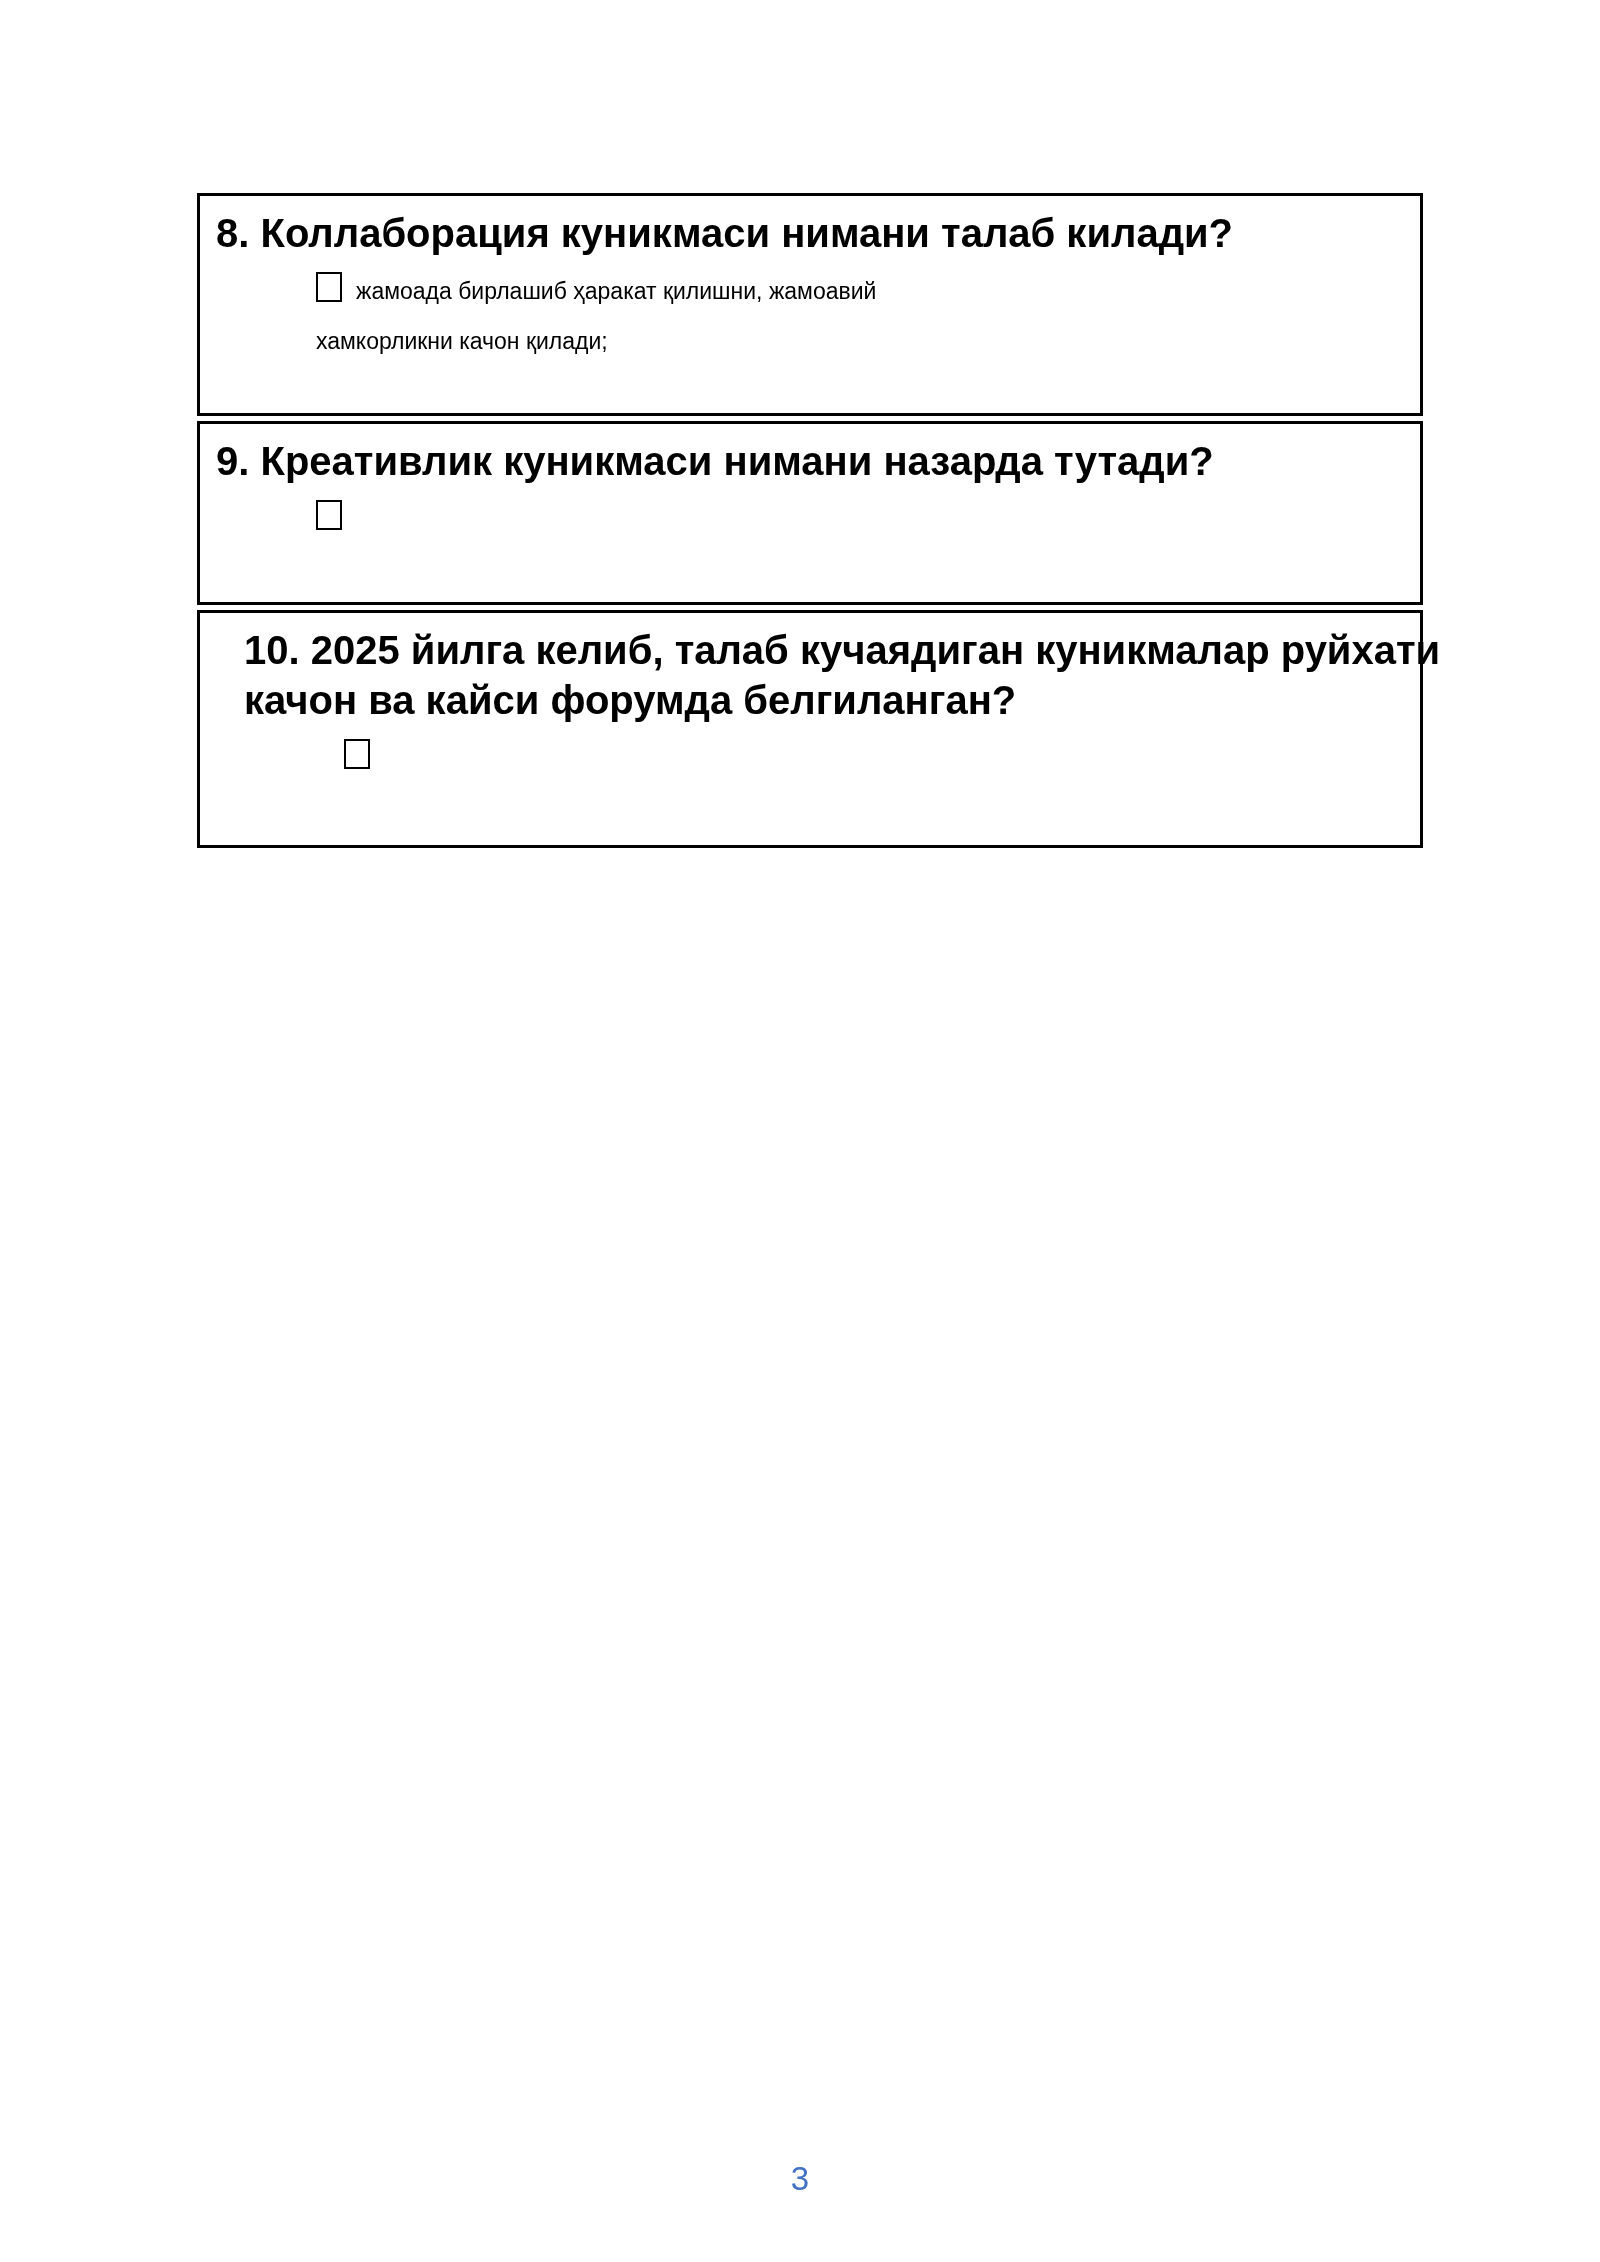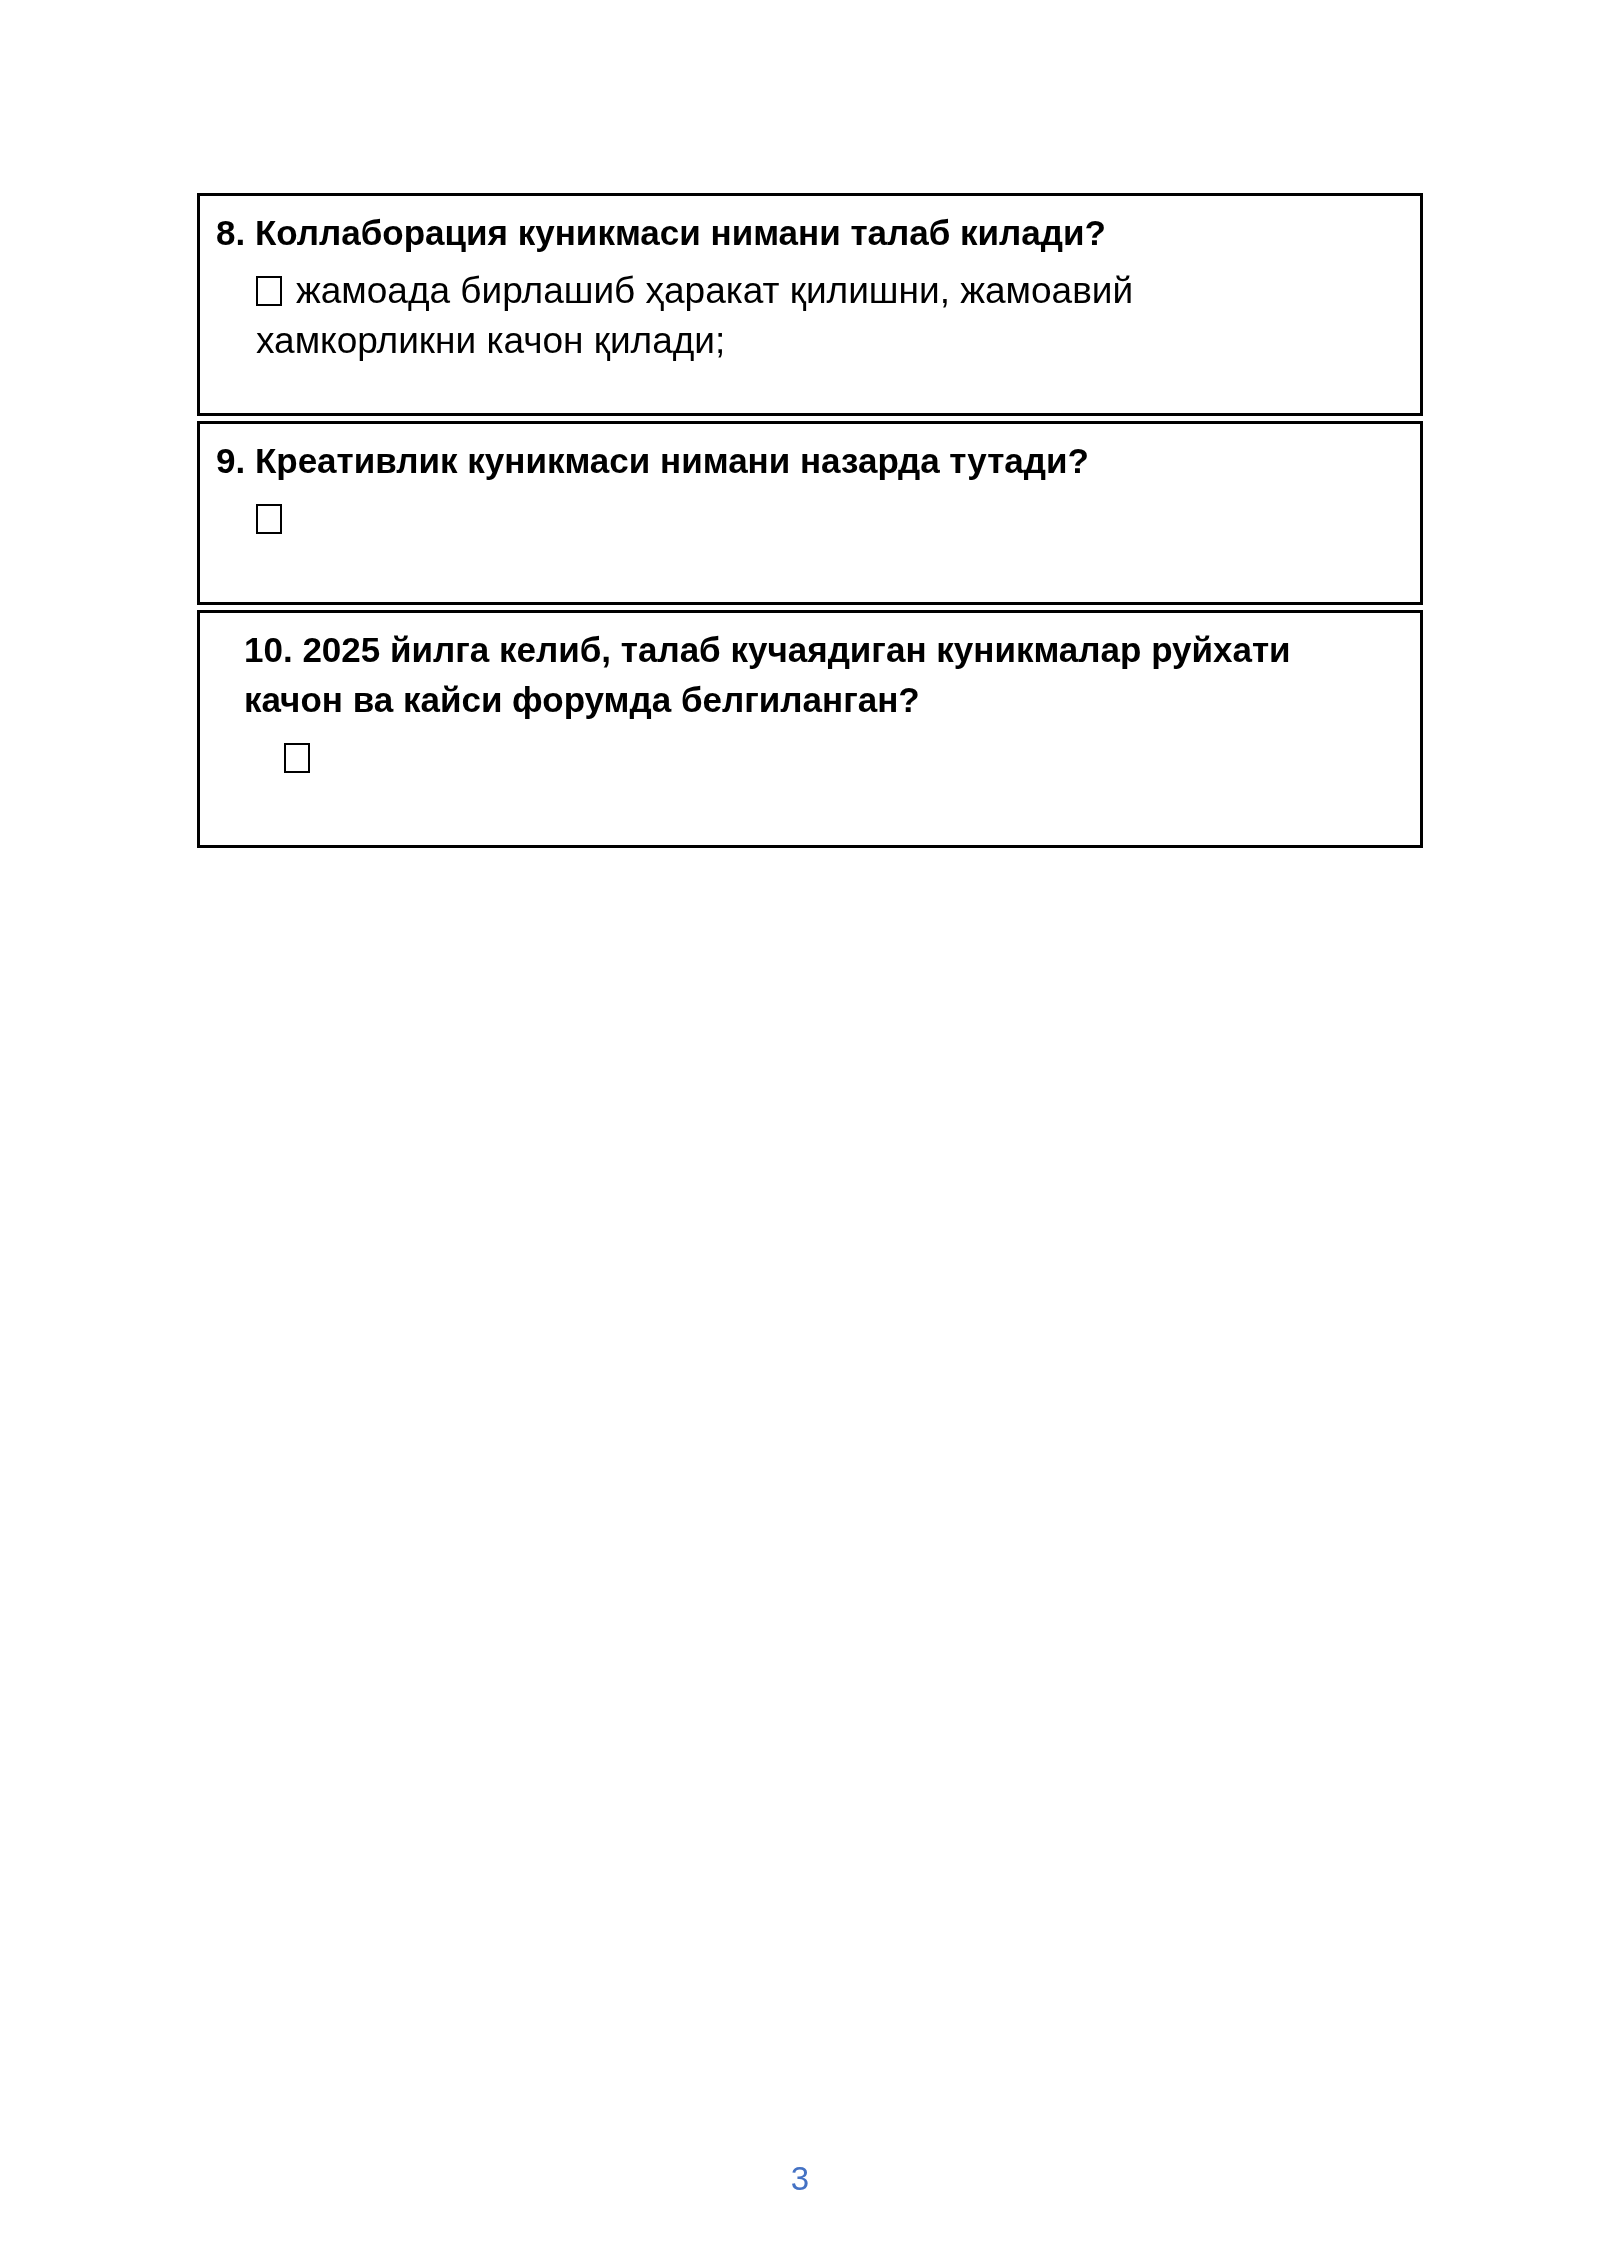--- a/index.html
+++ b/index.html
@@ -23,28 +23,28 @@
     border: 3px solid #000000;
     padding: 12px 20px 0 16px;
     margin-bottom: 5px;
     background: #ffffff;
   }
   .qbox.q8  { height: 223px; }
   .qbox.q9  { height: 184px; }
   .qbox.q10 { height: 238px; padding-left: 44px; }
   .title-line {
     font-weight: bold;
-    font-size: 35px;
+    font-size: 40px;
     line-height: 50px;
     white-space: nowrap;
   }
   .answer {
-    margin-left: 40px;
+    margin-left: 100px;
     margin-top: 8px;
-    font-size: 37px;
+    font-size: 23px;
     line-height: 50px;
   }
   .answer-line { white-space: nowrap; }
   .checkbox {
     display: inline-block;
     width: 22px;
     height: 26px;
     border: 2px solid #000000;
     margin-right: 14px;
     vertical-align: -3px;

